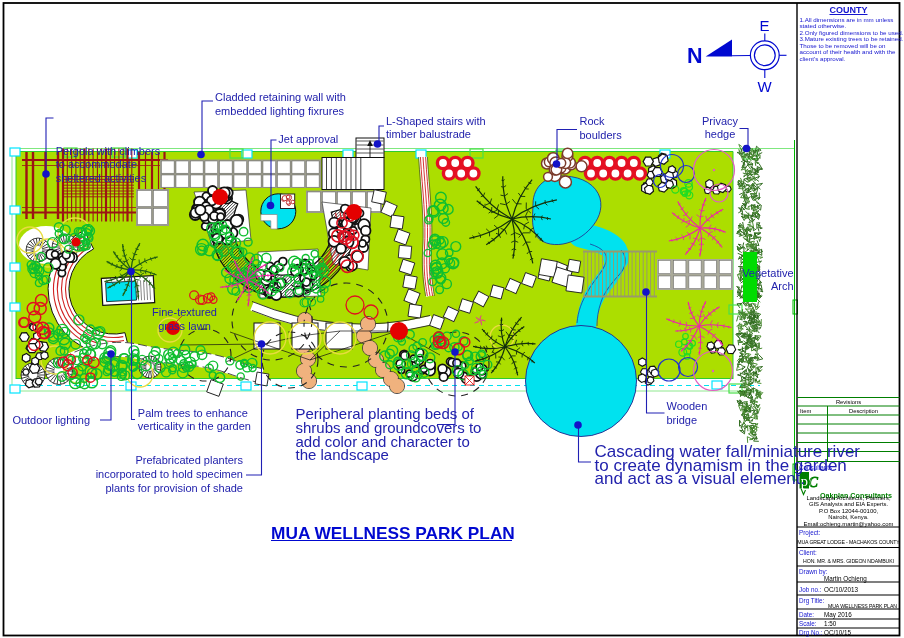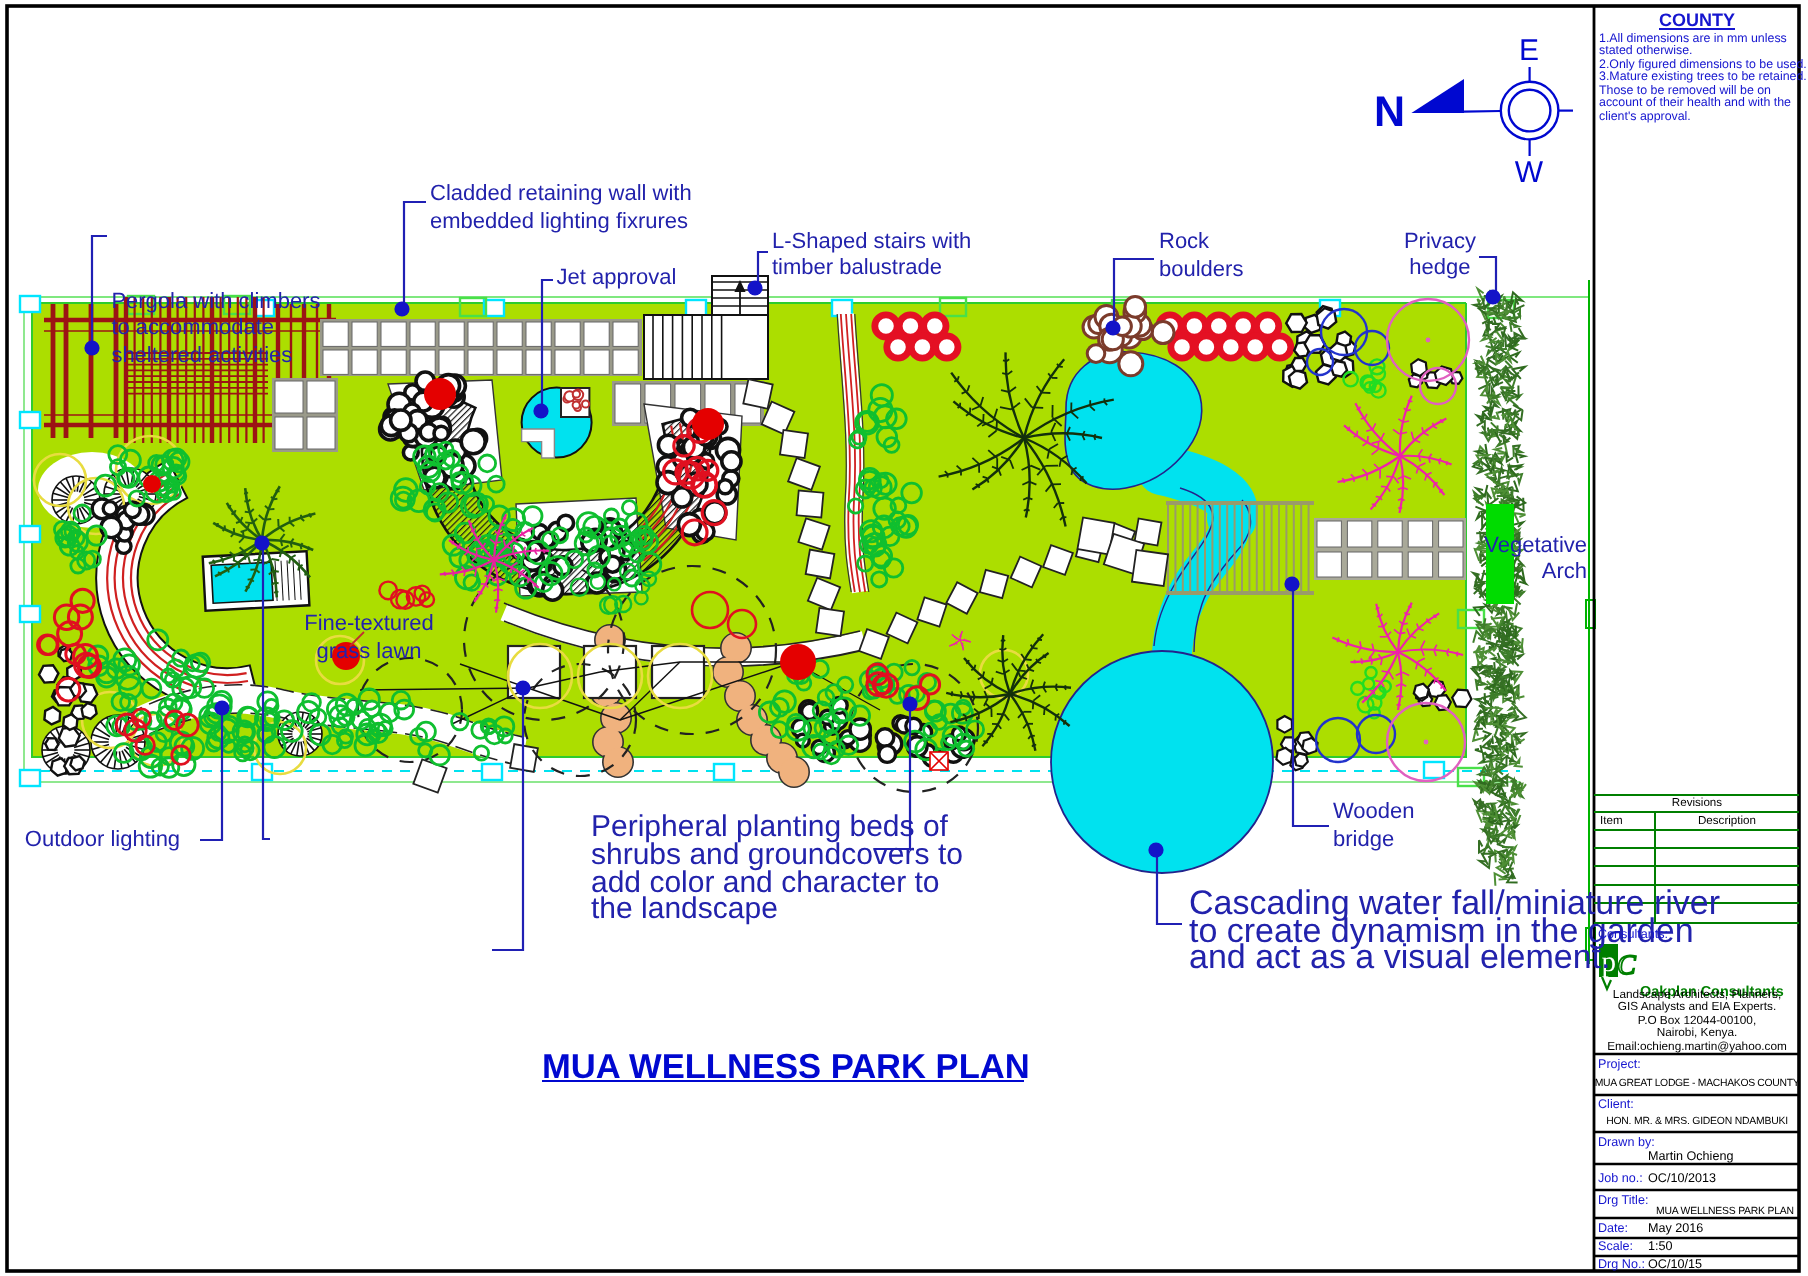--- a/index.html
+++ b/index.html
@@ -2202,20 +2202,22 @@
 </svg>
 <div style="position:absolute;top:101.5px;font-size:11px;line-height:13.7px;color:#2222AC;white-space:nowrap;left:55.7px;margin-top:43px;">Pergola with climbers<br>to accommodate<br>sheltered activities</div>
     <div style="position:absolute;top:91px;font-size:11px;line-height:13.7px;color:#2222AC;white-space:nowrap;left:215px;">Cladded retaining wall with<br>embedded lighting fixrures</div>
     <div style="position:absolute;top:133.2px;font-size:11px;line-height:13.7px;color:#2222AC;white-space:nowrap;left:278.3px;">Jet approval</div>
     <div style="position:absolute;top:114.5px;font-size:11px;line-height:13.7px;color:#2222AC;white-space:nowrap;left:386px;">L-Shaped stairs with<br>timber balustrade</div>
     <div style="position:absolute;top:115px;font-size:11px;line-height:13.7px;color:#2222AC;white-space:nowrap;left:579.5px;">Rock<br>boulders</div>
     <div style="position:absolute;top:114.7px;font-size:11px;line-height:13.7px;color:#2222AC;white-space:nowrap;right:166px;text-align:center;">Privacy<br>hedge</div>
     <div style="position:absolute;top:266.5px;font-size:11px;line-height:13.7px;color:#2222AC;white-space:nowrap;right:110.5px;text-align:right;">Vegetative<br>Arch</div>
     <div style="position:absolute;top:285.8px;font-size:11px;line-height:13.7px;color:#2222AC;white-space:nowrap;left:184.5px;transform:translateX(-50%);text-align:center;margin-top:20px;">Fine-textured<br>grass lawn</div>
     <div style="position:absolute;top:414px;font-size:11px;line-height:13.7px;color:#2222AC;white-space:nowrap;left:12.4px;">Outdoor lighting</div>
+    <div style="position:absolute;top:406.5px;font-size:11px;line-height:13.7px;color:#2222AC;white-space:nowrap;left:137.8px;">Palm trees to enhance<br>verticality in the garden</div>
+    <div style="position:absolute;top:454.3px;font-size:11px;line-height:13.7px;color:#2222AC;white-space:nowrap;right:661px;text-align:right;">Prefabricated planters<br>incorporated to hold specimen<br>plants for provision of shade</div>
     <div style="position:absolute;top:407.2px;font-size:15px;line-height:13.7px;color:#2222AC;white-space:nowrap;left:295.5px;">Peripheral planting beds of<br>shrubs and groundcovers to<br>add color and character to<br>the landscape</div>
     <div style="position:absolute;top:444.8px;font-size:17px;line-height:13.7px;color:#2222AC;white-space:nowrap;left:594.5px;">Cascading water fall/miniature river<br>to create dynamism in the garden<br>and act as a visual element.</div>
     <div style="position:absolute;top:400.2px;font-size:11px;line-height:13.7px;color:#2222AC;white-space:nowrap;left:666.5px;">Wooden<br>bridge</div>
     <div style="position:absolute;top:17.5px;font-size:15px;line-height:15px;color:#0008D0;white-space:nowrap;left:764.5px;transform:translateX(-50%);text-align:center;">E</div>
     <div style="position:absolute;top:79px;font-size:15px;line-height:15px;color:#0008D0;white-space:nowrap;left:764.5px;transform:translateX(-50%);text-align:center;">W</div>
     <div style="position:absolute;top:46px;font-size:21.5px;line-height:21.5px;color:#0008D0;white-space:nowrap;font-weight:bold;left:687px;">N</div>
     <div style="position:absolute;left:271px;top:523px;width:241px;height:18.3px;text-align:center;font-size:17.3px;font-weight:bold;color:#0008D0;border-bottom:1.6px solid #0008D0;white-space:nowrap;">MUA WELLNESS PARK PLAN</div>
     <div style="position:absolute;left:798px;top:5px;width:101px;text-align:center;font-size:9px;font-weight:bold;color:#1515CF;text-decoration:underline;">COUNTY</div>
     <div style="position:absolute;left:799.5px;top:16.5px;font-size:6.2px;line-height:6.55px;color:#1515CF;white-space:nowrap;">1.All dimensions are in mm unless<br>stated otherwise.<br>2.Only figured dimensions to be used.<br>3.Mature existing trees to be retained.<br>Those to be removed will be on<br>account of their health and with the<br>client's approval.</div>
     <div style="position:absolute;left:797px;top:398.8px;width:103px;text-align:center;font-size:5.8px;color:#000;">Revisions</div>

